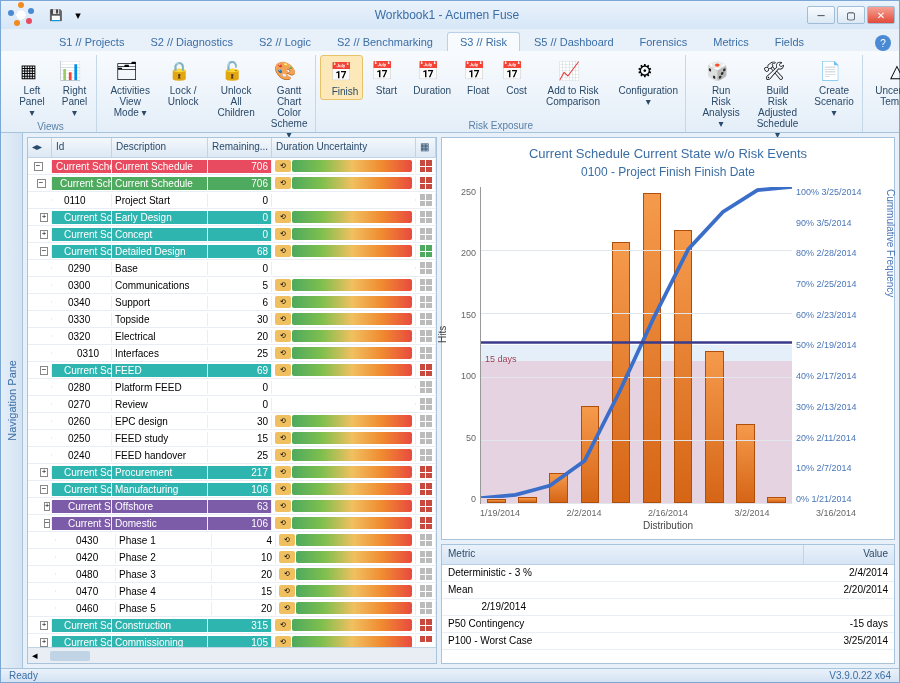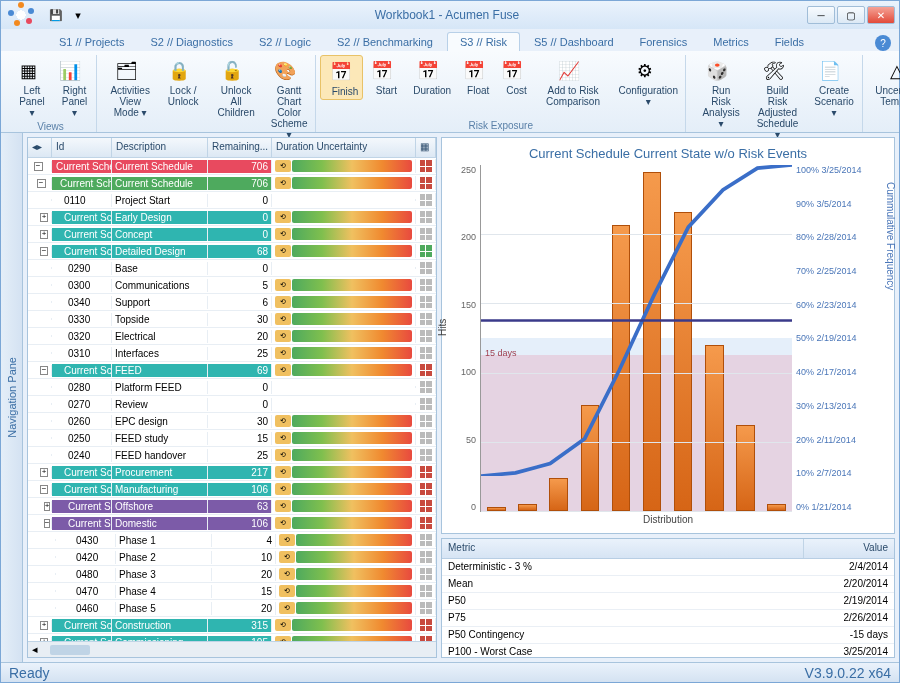--- a/index.html
+++ b/index.html
@@ -92,21 +92,21 @@
 .metrics-panel { height: 120px; background: #fff; border: 1px solid #a8c4dd; display: flex; flex-direction: column; }
 .metrics-header { display: flex; background: linear-gradient(#eaf2fb,#d6e4f4); border-bottom: 1px solid #b8ceE4; height: 20px; }
 .metrics-header-cell { padding: 3px 6px; font-size: 10px; color: #2a4a6a; }
 .mh-metric { flex: 1; border-right: 1px solid #c0d4e6; }
 .mh-value { width: 90px; text-align: right; }
 .metrics-body { flex: 1; overflow: auto; }
 .metric-row { display: flex; height: 17px; border-bottom: 1px solid #eaeff5; font-size: 10px; }
 .metric-name { flex: 1; padding: 2px 6px; }
 .metric-value { width: 90px; text-align: right; padding: 2px 6px; }
 
-.statusbar { height: 20px; background: linear-gradient(#eaf2fb,#d4e2f2); border-top: 1px solid #a8c4dd; display: flex; align-items: center; padding: 0 8px; font-size: 14px; color: #3a6ea5; }
+.statusbar { height: 14px; background: linear-gradient(#eaf2fb,#d4e2f2); border-top: 1px solid #a8c4dd; display: flex; align-items: center; padding: 0 8px; font-size: 10px; color: #3a6ea5; }
 .statusbar .spacer { flex: 1; }
 </style>
 </head>
 <body>
 
 <div class="window">
   <div class="titlebar">
     <div class="app-icon">
       <div class="ring">
         <div class="dot" style="top:-2px;left:8px"></div>
@@ -459,21 +459,21 @@
                 <div class="grid-square gray">
                   <div></div>
                   <div></div>
                   <div></div>
                   <div></div>
                 </div>
               </div>
             </div>
             <div class="grid-row ">
               <div class="cell toggle-cell" style="padding-left: 18px;"></div>
-              <div class="cell id-cell" style="padding-left: 16px;">0310</div>
+              <div class="cell id-cell" style="padding-left: 16px; text-align: center;">0310</div>
               <div class="cell desc-cell">Interfaces</div>
               <div class="cell rem-cell">25</div>
               <div class="cell dur-cell">
                 <div class="gauge-label">⟲</div>
                 <div class="gauge-bar"></div>
               </div>
               <div class="cell icon-cell">
                 <div class="grid-square gray">
                   <div></div>
                   <div></div>
@@ -797,20 +797,21 @@
           </div>
         <div class="hscroll">
           <span style="padding:0 4px">◂</span>
             <div class="hscroll-thumb"></div>
         </div>
       </div>
 
       <div class="right-panel">
         <div class="chart-panel">
           <div class="chart-title">Current Schedule Current State w/o Risk Events</div>
+          <div class="chart-subtitle">0100 - Project Finish Finish Date</div>
           <div class="chart-area">
             <span class="y-label-left">Hits</span>
             <div class="y-axis-left" id="yleft">
                 <span>250</span>
                 <span>200</span>
                 <span>150</span>
                 <span>100</span>
                 <span>50</span>
                 <span>0</span>
               </div>
@@ -846,44 +847,46 @@
                 <span>60% 2/23/2014</span>
                 <span>50% 2/19/2014</span>
                 <span>40% 2/17/2014</span>
                 <span>30% 2/13/2014</span>
                 <span>20% 2/11/2014</span>
                 <span>10% 2/7/2014</span>
                 <span>0% 1/21/2014</span>
               </div>
             <span class="y-label-right">Cummulative Frequency</span>
           </div>
+          <div class="x-axis" id="xaxis">
+              <span>1/19/2014</span>
+              <span>2/2/2014</span>
+              <span>2/16/2014</span>
+              <span>3/2/2014</span>
+              <span>3/16/2014</span>
+            </div>
           <div class="x-label">Distribution</div>
         </div>
 
         <div class="metrics-panel">
           <div class="metrics-header">
             <div class="metrics-header-cell mh-metric">Metric</div>
             <div class="metrics-header-cell mh-value">Value</div>
           </div>
           <div class="metrics-body" id="metrics-body">
               <div class="metric-row">
                 <div class="metric-name">Deterministic - 3 %</div>
                 <div class="metric-value">2/4/2014</div>
               </div>
               <div class="metric-row">
                 <div class="metric-name">Mean</div>
                 <div class="metric-value">2/20/2014</div>
               </div>
               <div class="metric-row">
-                <div class="metric-name">P50</div>
                 <div class="metric-value">2/19/2014</div>
-              </div>
-              <div class="metric-row">
-                <div class="metric-name">P75</div>
-                <div class="metric-value">2/26/2014</div>
               </div>
               <div class="metric-row">
                 <div class="metric-name">P50 Contingency</div>
                 <div class="metric-value">-15 days</div>
               </div>
               <div class="metric-row">
                 <div class="metric-name">P100 - Worst Case</div>
                 <div class="metric-value">3/25/2014</div>
               </div>
             </div>

